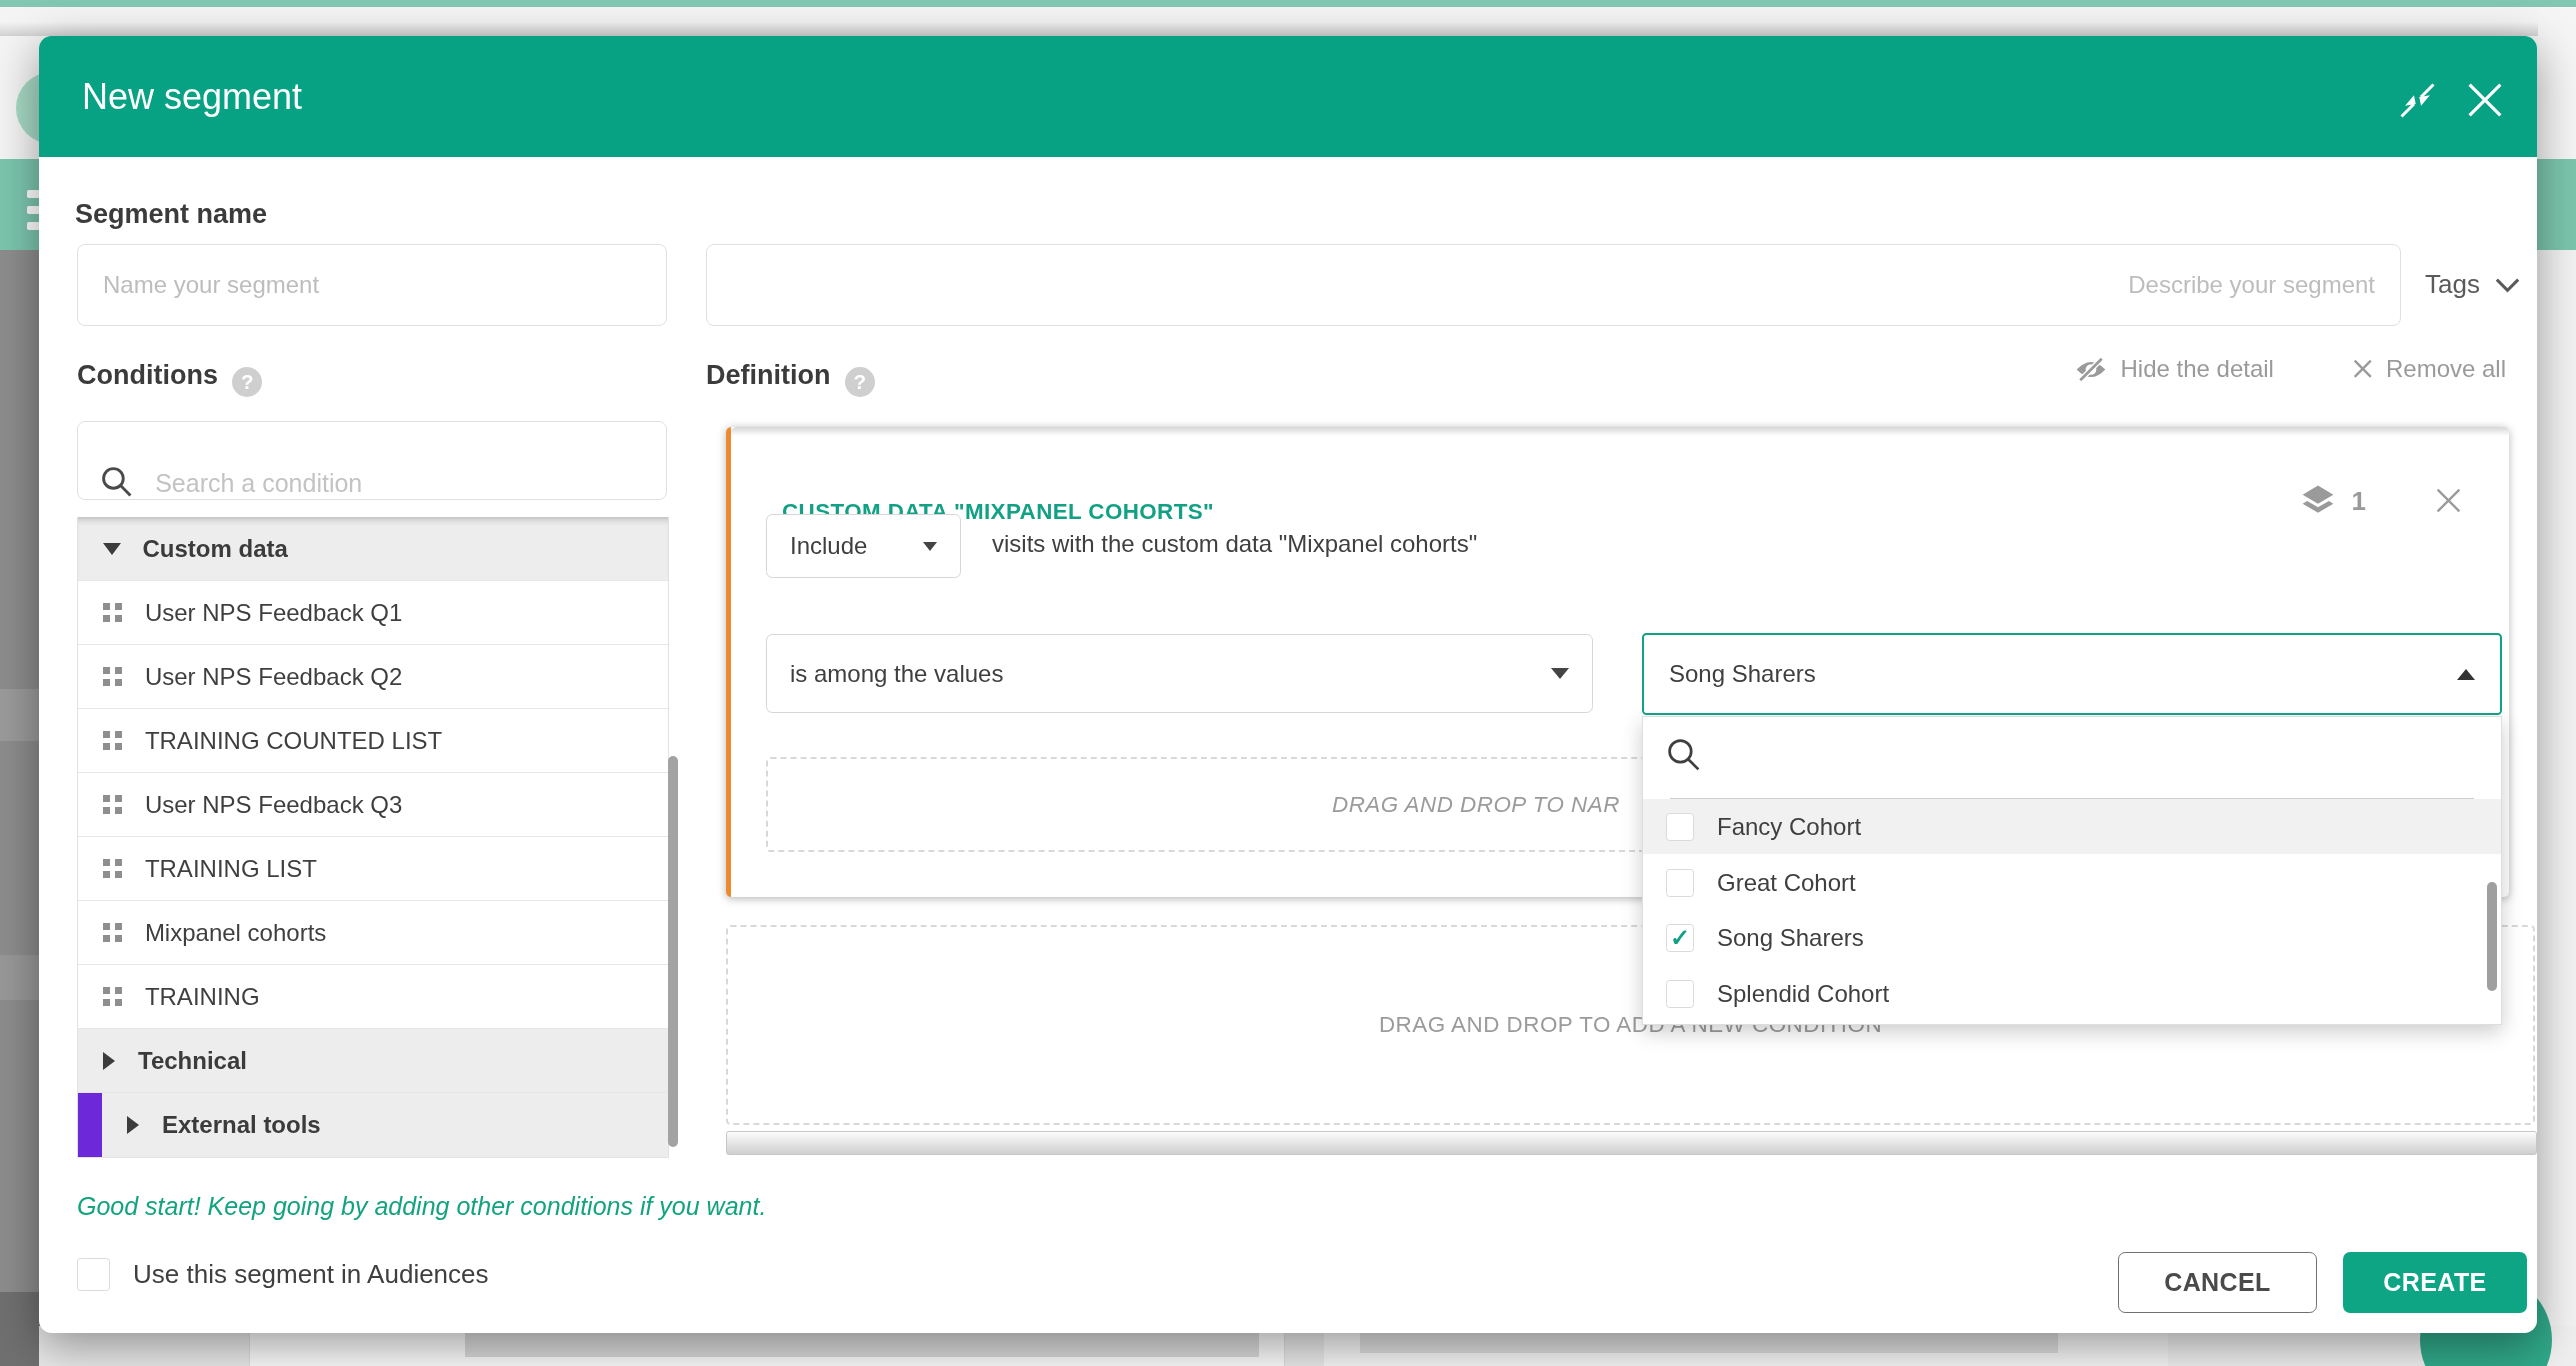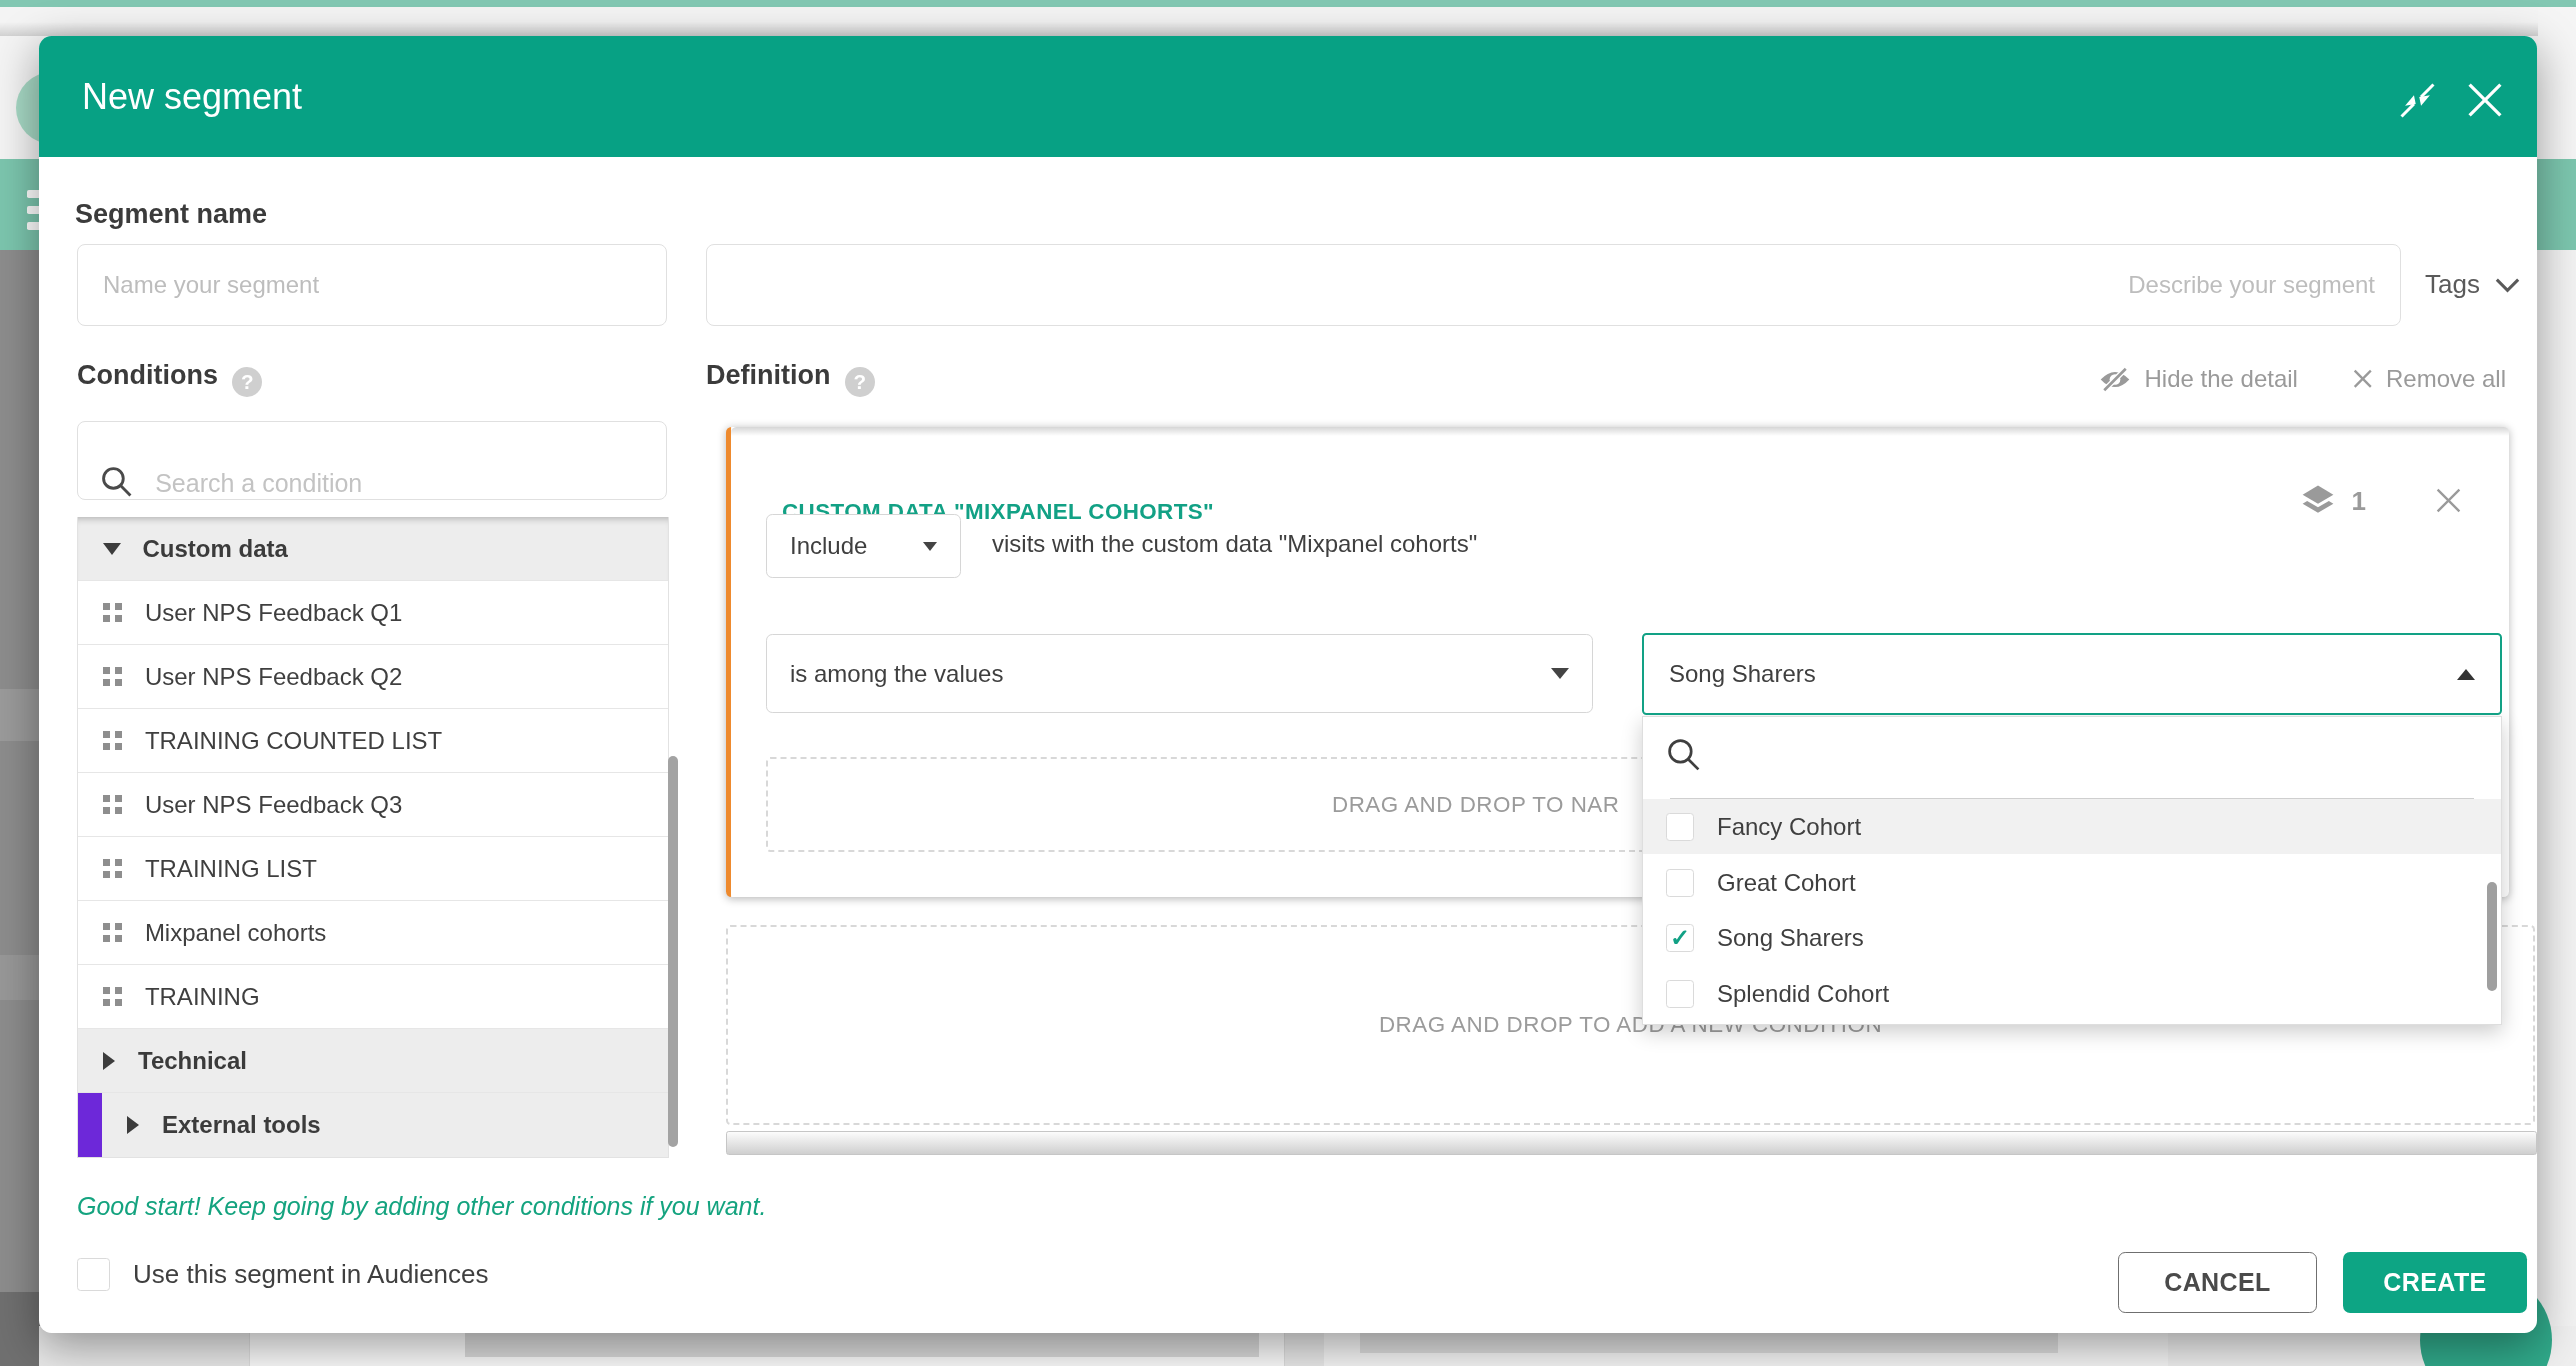--- a/index.html
+++ b/index.html
@@ -160,21 +160,21 @@
         <polyline points="3,3 15,15 27,3" fill="none" stroke="#5a5a5a" stroke-width="3.4"></polyline>
       </svg>
     </div>
 
     <div class="abs" style="left:38px;top:324px;">
       <span class="label">Conditions</span><span class="help">?</span>
     </div>
     <div class="abs" style="left:667px;top:324px;">
       <span class="label">Definition</span><span class="help">?</span>
     </div>
-    <div class="abs" style="top:329px;right:31px;display:flex;gap:54px;align-items:flex-end;">
+    <div class="abs" style="top:319px;right:31px;display:flex;gap:78px;align-items:flex-end;">
       <div class="graybtn">
         <svg width="34" height="27" viewBox="0 0 38 30">
           <path d="M3 15 Q19 -2 35 15 Q19 32 3 15 Z" fill="#9a9a9a"></path>
           <circle cx="19" cy="15" r="6" fill="#fff"></circle>
           <line x1="7" y1="27" x2="31" y2="3" stroke="#fff" stroke-width="6"></line>
           <line x1="7" y1="27" x2="31" y2="3" stroke="#9a9a9a" stroke-width="3"></line>
         </svg>
         <span>Hide the detail</span>
       </div>
       <div class="graybtn">
@@ -296,21 +296,21 @@
         <span class="caret-dn" style="border-top-width:9.8px;border-left-width:7.2px;border-right-width:7.2px;"></span>
       </div>
       <div class="abs" style="left:261px;top:87px;height:59px;display:flex;align-items:center;font-size:24px;">visits with the custom data "Mixpanel cohorts"</div>
 
       <div class="abs select" style="left:35px;top:207px;width:827px;height:79px;">
         <span>is among the values</span>
         <span class="caret-dn"></span>
       </div>
 
       <div class="abs dropzone" style="left:35px;top:330px;width:1724px;height:95px;">
-        <div style="position:absolute;left:564px;top:0;height:100%;display:flex;align-items:center;white-space:nowrap;">DRAG AND DROP TO NAR</div>
+        <div style="position:absolute;left:564px;top:0;height:100%;display:flex;align-items:center;white-space:nowrap;font-style:italic;">DRAG AND DROP TO NAR</div>
       </div>
     </div>
 
     <div class="abs combo" style="left:1603px;top:597px;width:860px;height:82px;z-index:22;">
       <span>Song Sharers</span>
       <span class="caret-up"></span>
     </div>
 
     <div class="abs panel" style="left:1603px;top:680px;width:860px;height:309px;z-index:21;">
       <svg width="36" height="36" viewBox="0 0 40 40" style="position:absolute;left:23px;top:19.7px;">

